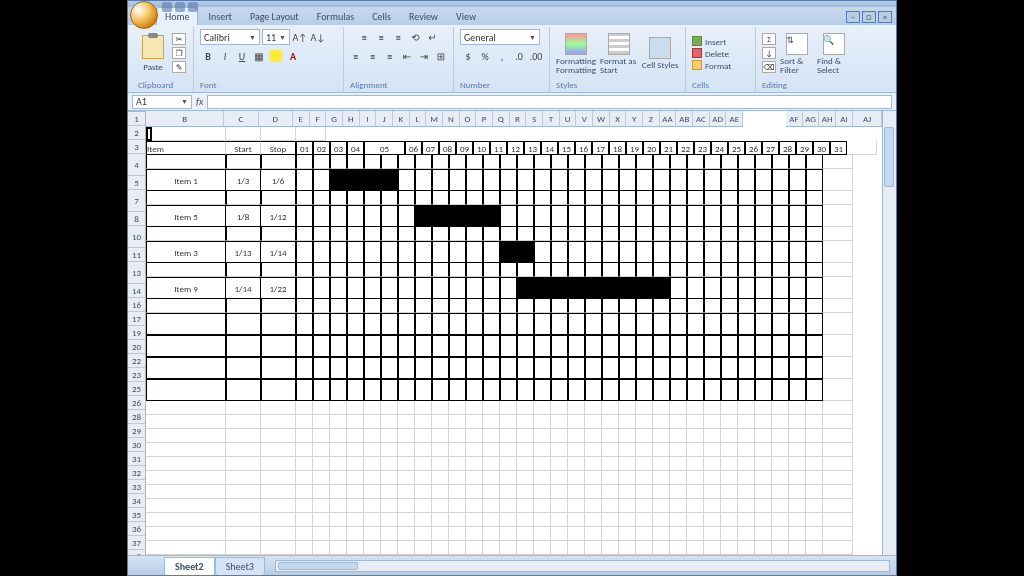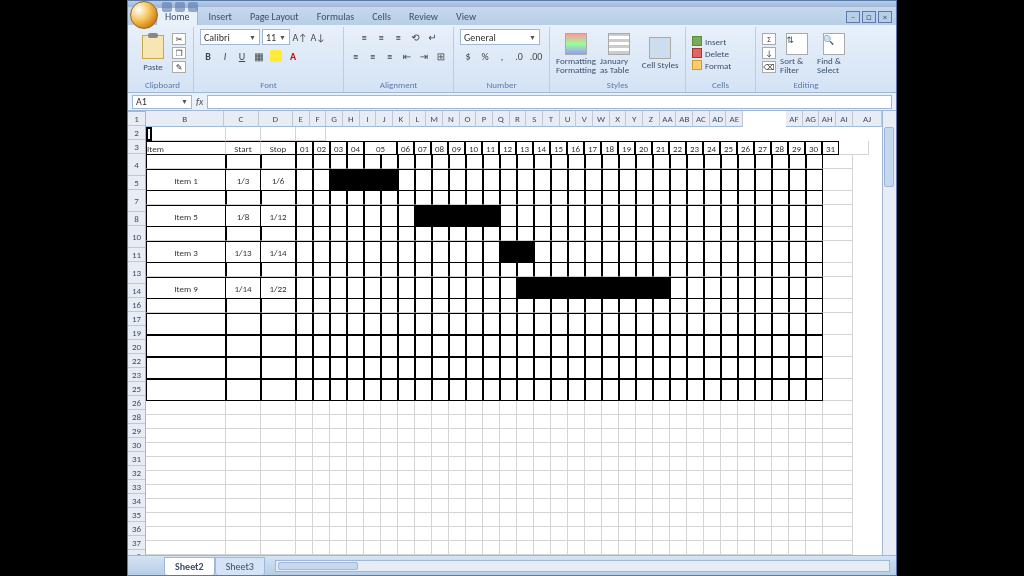--- a/index.html
+++ b/index.html
@@ -93,21 +93,21 @@
   .rgroup {
     border-right: 1px solid #b8cde6;
     padding: 2px 6px;
     display: flex;
     flex-direction: column;
     justify-content: space-between;
   }
   .rgroup-label {
     font-size: 9px;
     color: #5a7aab;
-    text-align: center;
+    text-align: left;
     padding-top: 2px;
   }
   .rgroup-body { display: flex; gap: 4px; align-items: center; flex: 1; }
   .paste-btn {
     width: 30px;
     display: flex;
     flex-direction: column;
     align-items: center;
     gap: 2px;
     font-size: 9px;
@@ -318,21 +318,21 @@
     </div>
 
     <div class="rgroup" style="width:136px">
       <div class="rgroup-body">
         <div class="big-btn">
             <div class="ico" style="background:linear-gradient(#f99,#9f9,#99f)"></div>
             <span style="line-height:9px">Formatting Formatting</span>
           </div>
         <div class="big-btn">
             <div class="ico" style="background:repeating-linear-gradient(0deg,#ccc,#ccc 3px,#fff 3px,#fff 6px)"></div>
-            <span style="line-height:9px">January as Table</span>
+            <span style="line-height:9px">Format as Start</span>
           </div>
         <div class="big-btn">
             <div class="ico" style="background:#cde"></div>
             <span style="line-height:9px">Cell Styles</span>
           </div>
       </div>
       <div class="rgroup-label">Styles</div>
     </div>
 
     <div class="rgroup" style="width:70px">
@@ -466,21 +466,21 @@
             <div class="cell" style="width: 30px;"></div>
           </div>
           <div class="grid-row">
             <div class="cell bl bt bb" style="width: 80px;">Item</div>
             <div class="cell bt bb center" style="width: 35px;">Start</div>
             <div class="cell bt bb center br" style="width: 35px;">Stop</div>
             <div class="cell center bt bb br bl" style="width: 17px;">01</div>
             <div class="cell center bt bb br bl" style="width: 17px;">02</div>
             <div class="cell center bt bb br bl" style="width: 17px;">03</div>
             <div class="cell center bt bb br bl" style="width: 17px;">04</div>
-            <div class="cell center bt bb br bl" style="width: 33px;">05</div>
+            <div class="cell center bt bb br bl" style="width: 41px;">05</div>
             <div class="cell center bt bb br bl" style="width: 17px;">06</div>
             <div class="cell center bt bb br bl" style="width: 17px;">07</div>
             <div class="cell center bt bb br bl" style="width: 17px;">08</div>
             <div class="cell center bt bb br bl" style="width: 17px;">09</div>
             <div class="cell center bt bb br bl" style="width: 17px;">10</div>
             <div class="cell center bt bb br bl" style="width: 17px;">11</div>
             <div class="cell center bt bb br bl" style="width: 17px;">12</div>
             <div class="cell center bt bb br bl" style="width: 17px;">13</div>
             <div class="cell center bt bb br bl" style="width: 17px;">14</div>
             <div class="cell center bt bb br bl" style="width: 17px;">15</div>

